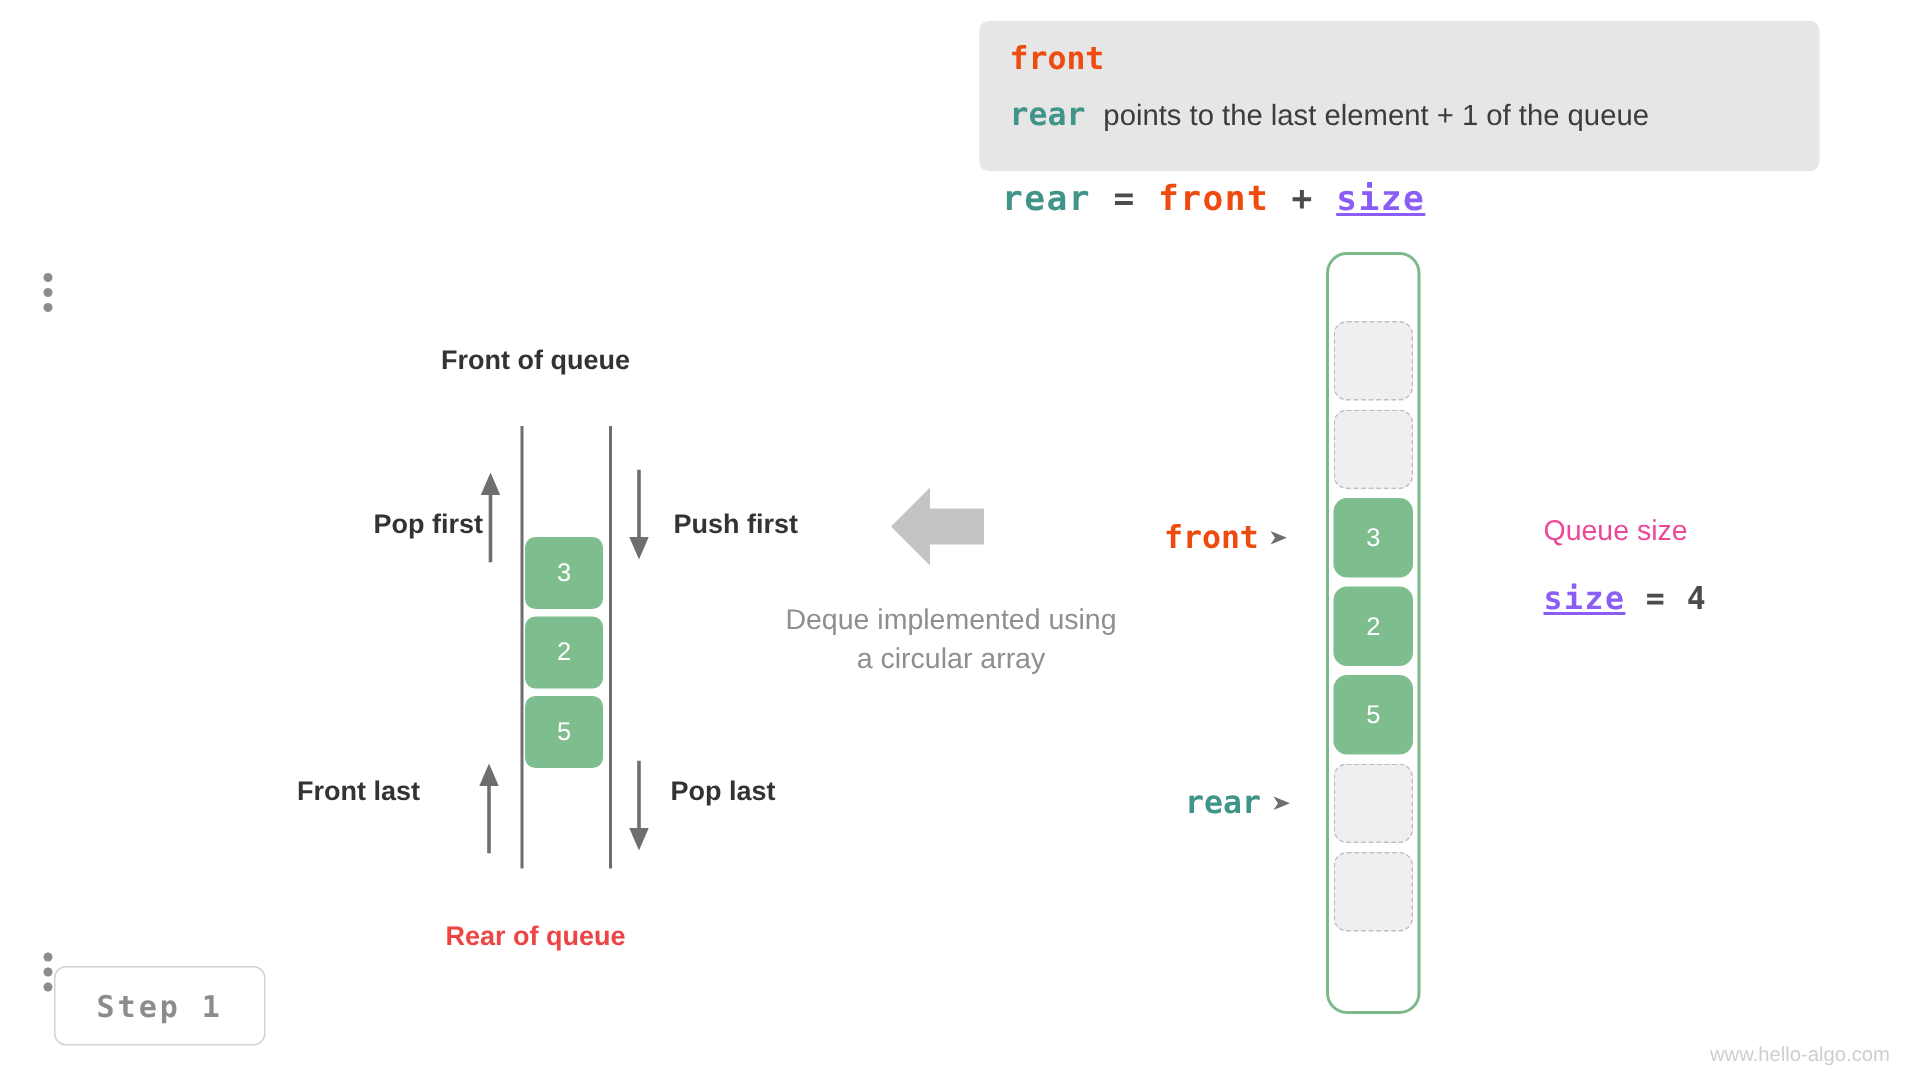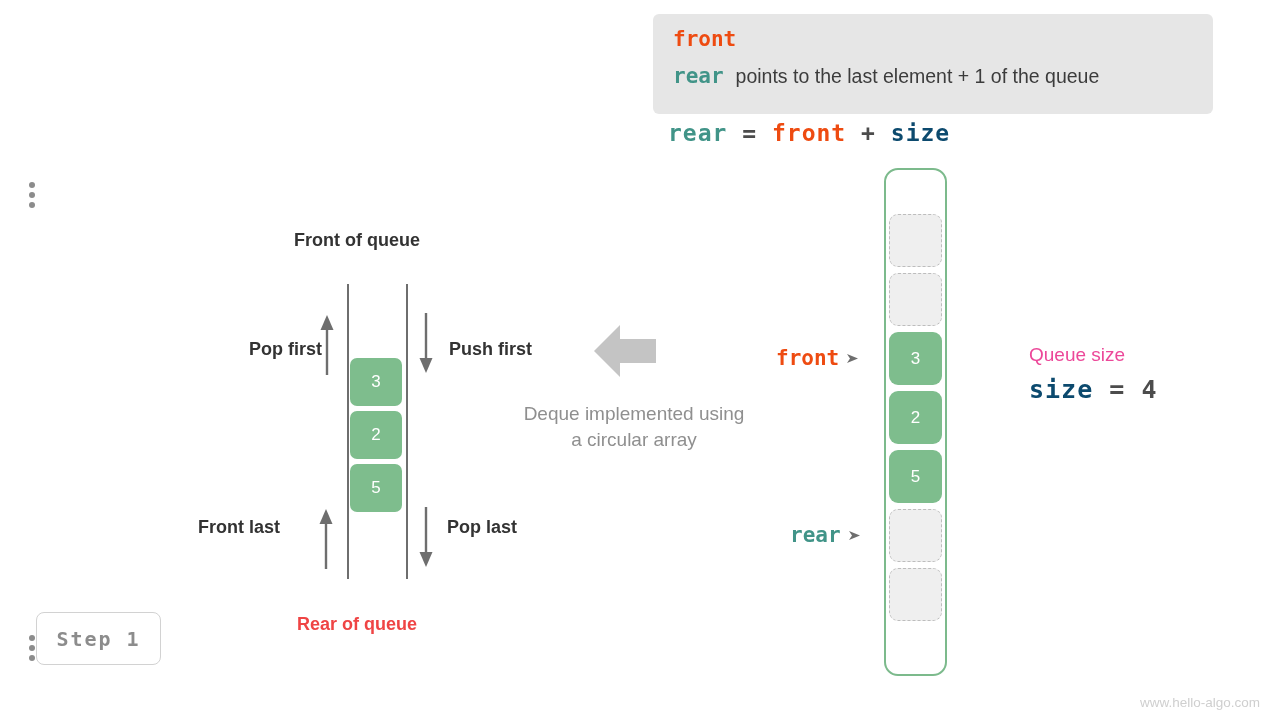--- a/index.html
+++ b/index.html
@@ -48,21 +48,21 @@
   #formula {
     left: 668px; top: 120px;
     font-family: "DejaVu Sans Mono", monospace;
     font-weight: bold;
     font-size: 23px;
     letter-spacing: 1px;
     white-space: pre;
   }
   .tok-front { color: #ee4b11; }
   .tok-rear  { color: #419488; }
-  .tok-size  { color: #0c4a6e; }
+  .tok-size  { color: #8b5cf6; text-decoration: underline; }
   .tok-op    { color: #4c4c4c; }
 
   
   #front-of-queue-label {
     left: 294px; top: 230px;
     font-size: 18px; font-weight: bold; color: #333; text-align: right;
   }
   #rear-of-queue-label {
     left: 297px; top: 614px;
     font-size: 18px; font-weight: bold; color: #ef4444;
@@ -165,32 +165,32 @@
     font-size: 21px;
   }
   #pointer-front { left: 776px; top: 346px; color: #ee4b11; }
   #pointer-rear  { left: 790px; top: 523px; color: #419488; }
   .ptr-head { width: 13px; height: 13px; }
 
   
   #queue-size-block { left: 1029px; top: 344px; }
   #queue-size-title { font-size: 19px; color: #ec4899; }
   #queue-size-expr {
-    margin-top: 9px;
-    font-family: "DejaVu Sans Mono", monospace;
-    font-weight: bold;
-    font-size: 25px;
+    margin-top: 21px;
+    font-family: "DejaVu Sans Mono", monospace;
+    font-weight: bold;
+    font-size: 21px;
     letter-spacing: 1px;
     white-space: pre;
   }
 
   
   #step-badge {
-    left: 36px; top: 612px;
-    width: 125px; height: 53px;
+    left: 36px; top: 644px;
+    width: 141px; height: 53px;
     border: 1.4px solid #d2d2d2;
     border-radius: 8px;
     box-sizing: border-box;
     display: flex; align-items: center; justify-content: center;
     font-family: "DejaVu Sans Mono", monospace;
     font-weight: bold;
     font-size: 20px;
     letter-spacing: 2px;
     color: #8c8c8c;
   }

